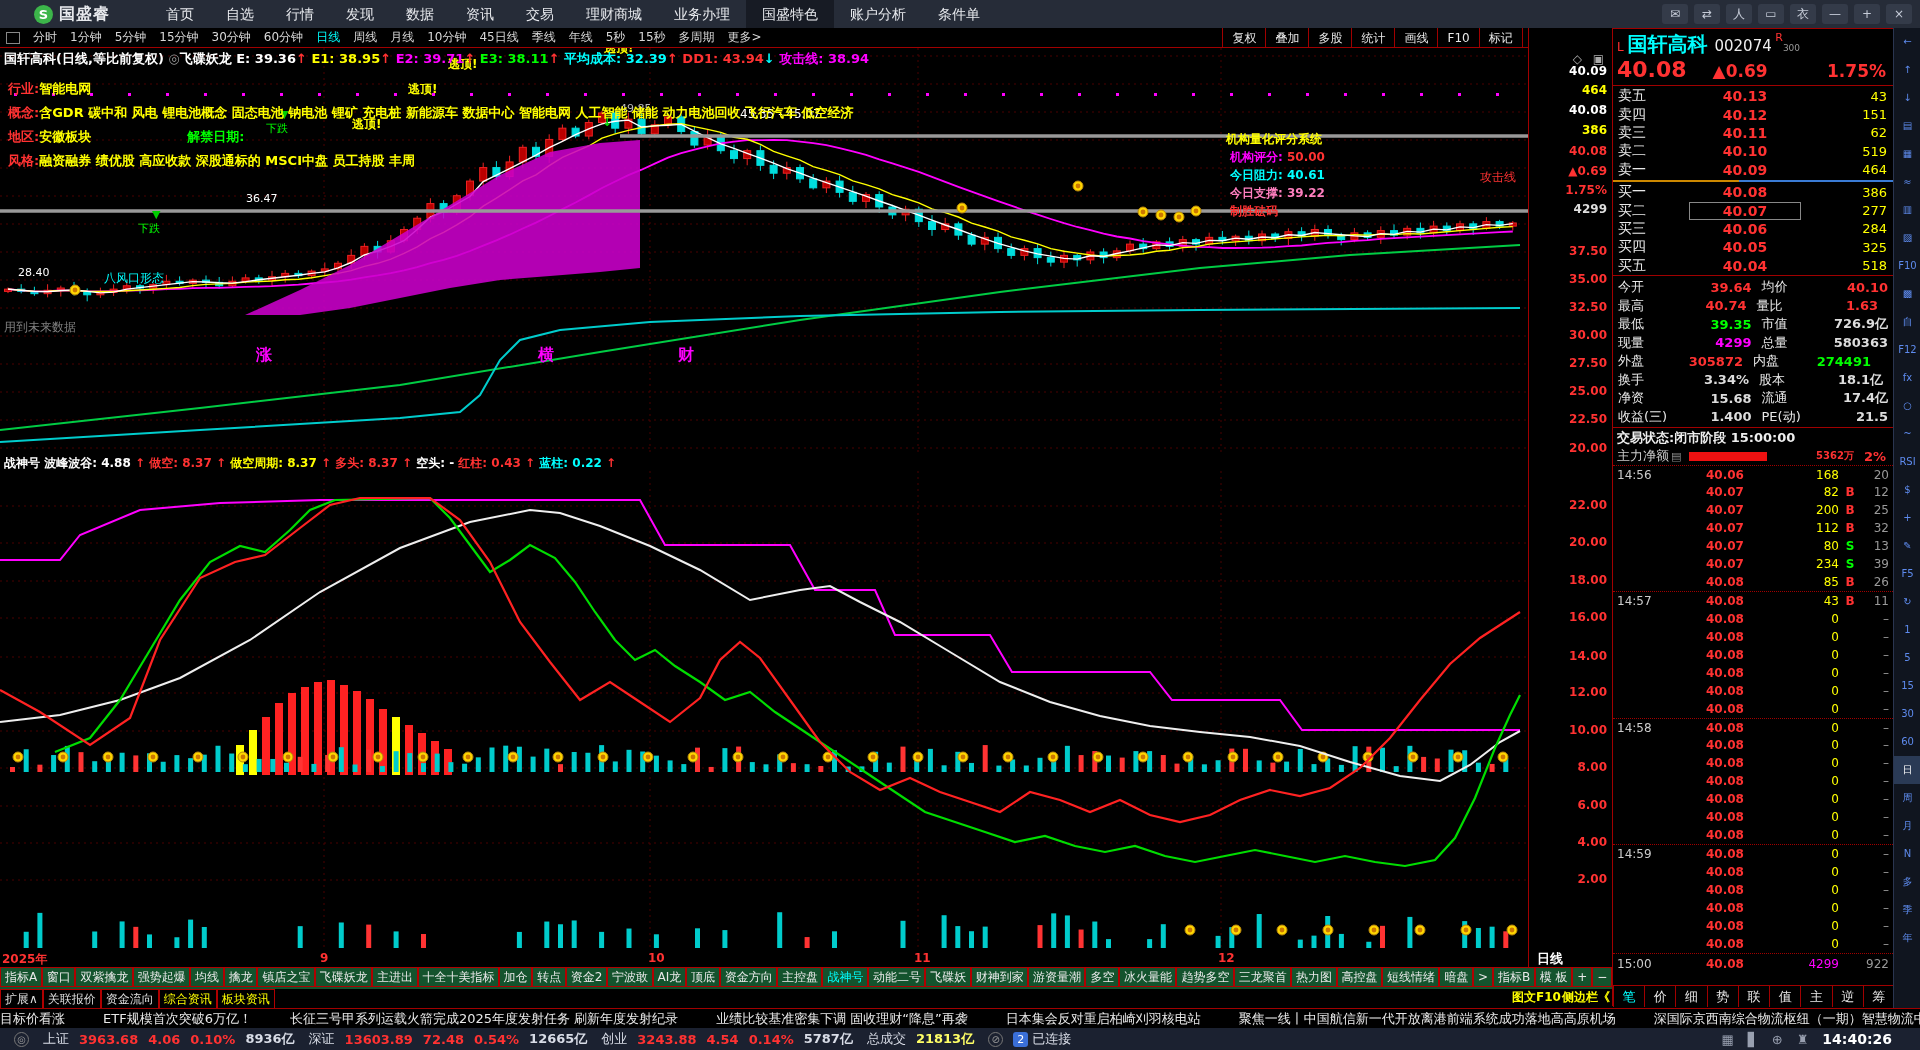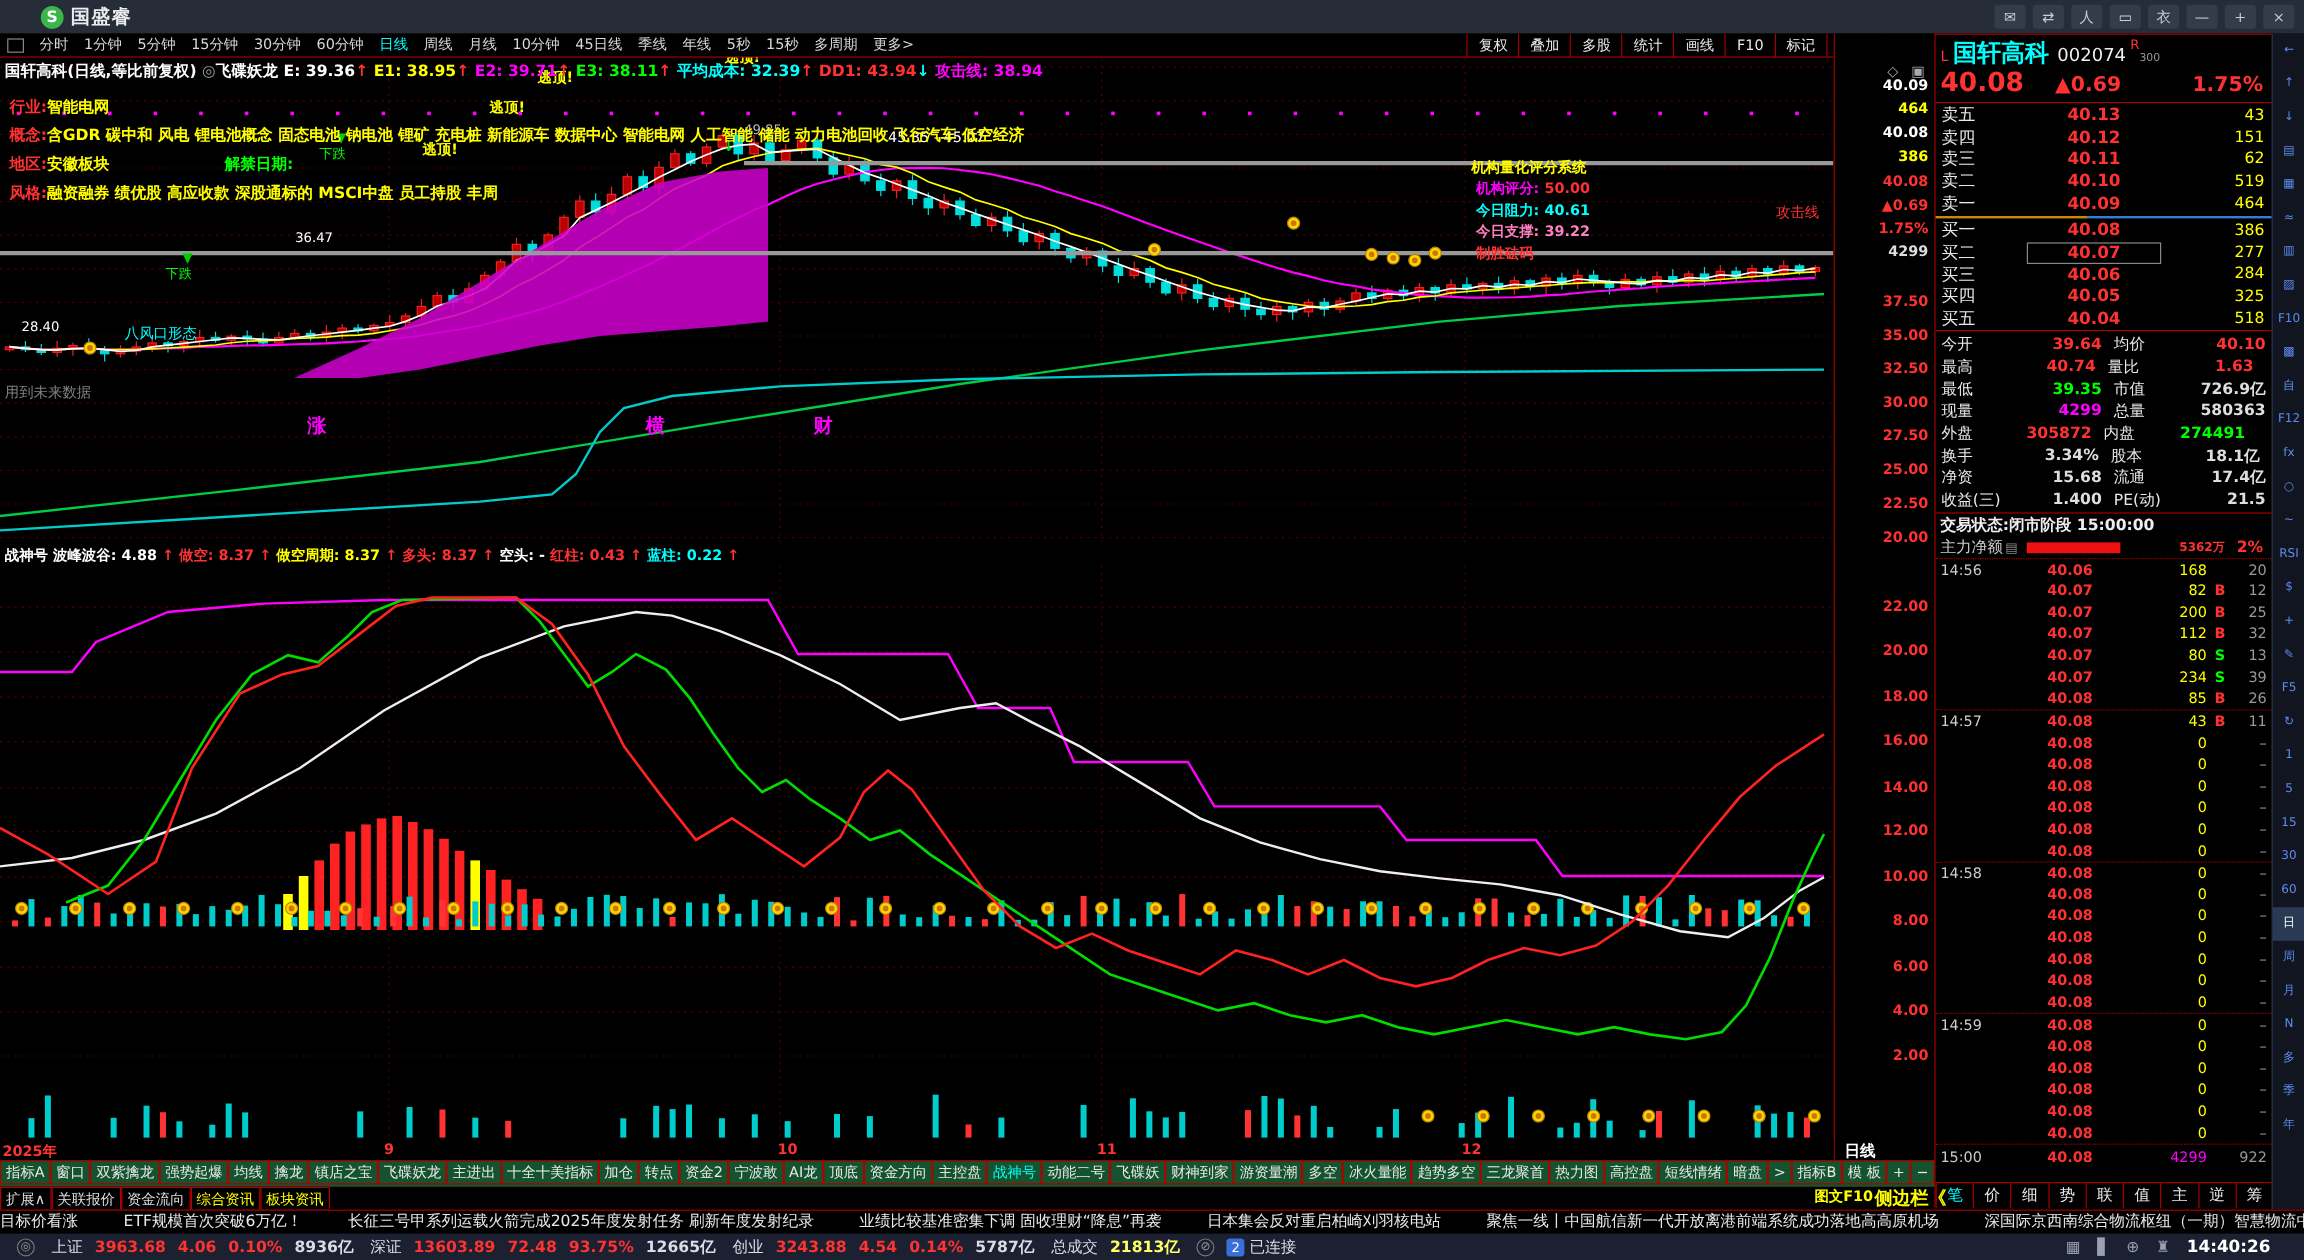--- a/index.html
+++ b/index.html
@@ -76,20 +76,34 @@
     border-radius:50%; color:#999; font-size:10px; text-align:center; line-height:14px; margin-left:14px; }
 </style>
 </head>
 <body>
 
 <div id="topbar">
   <div class="logo-wrap">
     <div class="logo-circle">S</div>
     <div class="logo-text">国盛睿</div>
   </div>
+  <div id="mainmenu">
+      <div class="mi">首页</div>
+      <div class="mi">自选</div>
+      <div class="mi">行情</div>
+      <div class="mi">发现</div>
+      <div class="mi">数据</div>
+      <div class="mi">资讯</div>
+      <div class="mi">交易</div>
+      <div class="mi">理财商城</div>
+      <div class="mi">业务办理</div>
+      <div class="mi special">国盛特色</div>
+      <div class="mi">账户分析</div>
+      <div class="mi">条件单</div>
+    </div>
   <div id="winicons">
       <div class="wi">✉</div>
       <div class="wi">⇄</div>
       <div class="wi">人</div>
       <div class="wi">▭</div>
       <div class="wi">衣</div>
       <div class="wi">—</div>
       <div class="wi">+</div>
       <div class="wi">×</div>
     </div>
@@ -925,21 +939,21 @@
 <div id="statusbar">
     <span class="gray-circ">◎</span>
     <span class="lbl">上证</span>
     <span class="num" style="color: rgb(255, 50, 50);">3963.68</span>
     <span class="num" style="color: rgb(255, 50, 50);">4.06</span>
     <span class="num" style="color: rgb(255, 50, 50);">0.10%</span>
     <span class="num" style="color: rgb(216, 220, 230);">8936亿</span>
     <span class="lbl">深证</span>
     <span class="num" style="color: rgb(255, 50, 50);">13603.89</span>
     <span class="num" style="color: rgb(255, 50, 50);">72.48</span>
-    <span class="num" style="color: rgb(255, 50, 50);">93.75%</span>
+    <span class="num" style="color: rgb(255, 50, 50);">0.54%</span>
     <span class="num" style="color: rgb(216, 220, 230);">12665亿</span>
     <span class="lbl">创业</span>
     <span class="num" style="color: rgb(255, 50, 50);">3243.88</span>
     <span class="num" style="color: rgb(255, 50, 50);">4.54</span>
     <span class="num" style="color: rgb(255, 50, 50);">0.14%</span>
     <span class="num" style="color: rgb(216, 220, 230);">5787亿</span>
     <span class="lbl">总成交</span>
     <span class="num" style="color: rgb(255, 255, 102);">21813亿</span>
     <span class="gray-circ">⊘</span>
     <span class="conn-badge">2</span>
@@ -1232,13 +1246,13 @@
       <circle cx="1466" cy="459" r="5" fill="#ffd700" stroke="#b8860b"></circle>
       <circle cx="1466" cy="459" r="2.4" fill="#cc7700"></circle>
       <circle cx="1512" cy="459" r="5" fill="#ffd700" stroke="#b8860b"></circle>
       <circle cx="1512" cy="459" r="2.4" fill="#cc7700"></circle>
       <polyline points="0,89 60,89 80,64 140,39 220,32 320,29 640,29 665,74 790,74 815,119 875,119 895,164 990,164 1012,201 1150,201 1172,229 1280,229 1302,259 1520,259" fill="none" stroke="#ff00ff" stroke-width="2"></polyline>
       <polyline points="0,251 60,244 120,229 180,207 250,169 320,121 400,77 470,51 530,39 560,42 600,55 650,75 700,99 750,129 800,119 830,115 860,131 900,151 950,181 1000,211 1050,231 1100,245 1150,255 1200,261 1250,266 1300,275 1350,291 1400,305 1440,310 1470,294 1500,271 1520,260" fill="none" stroke="#eeeeee" stroke-width="2"></polyline>
       <polyline points="55,281 90,267 120,229 150,179 180,129 210,91 240,75 265,81 290,59 310,39 335,29 430,27 450,47 470,74 490,101 510,89 530,74 555,87 575,111 595,141 615,169 635,189 655,179 675,195 700,211 725,229 750,221 775,241 805,261 835,281 865,301 895,321 925,341 955,351 985,361 1015,371 1045,365 1075,375 1105,381 1135,375 1165,385 1195,391 1225,385 1255,379 1285,385 1315,391 1345,385 1375,391 1405,395 1435,389 1455,367 1475,327 1495,277 1510,244 1520,224" fill="none" stroke="#00dd00" stroke-width="2.2"></polyline>
       <polyline points="0,219 40,241 90,274 130,247 160,169 200,107 235,91 265,84 300,57 330,34 360,27 430,27 460,49 490,91 520,151 550,191 580,229 610,211 640,231 670,251 700,227 720,189 740,171 760,187 790,229 820,271 850,301 880,319 910,307 940,321 970,331 1000,341 1030,321 1060,329 1090,341 1120,329 1150,344 1180,351 1210,344 1240,329 1270,319 1300,325 1330,317 1360,297 1390,267 1420,229 1450,193 1480,167 1520,141" fill="none" stroke="#ff2222" stroke-width="2.2"></polyline>
     </svg></div>
 <div style="position: absolute; left: 1512px; top: 989px; color: rgb(255, 255, 0); font-size: 12px; font-weight: bold; white-space: nowrap;">图文F10</div>
-<div style="position: absolute; left: 1562px; top: 989px; color: rgb(255, 255, 0); font-size: 15px; font-weight: bold; white-space: nowrap;">侧边栏《</div>
+<div style="position: absolute; left: 1562px; top: 989px; color: rgb(255, 255, 0); font-size: 12px; font-weight: bold; white-space: nowrap;">侧边栏《</div>
 
 </body></html>

